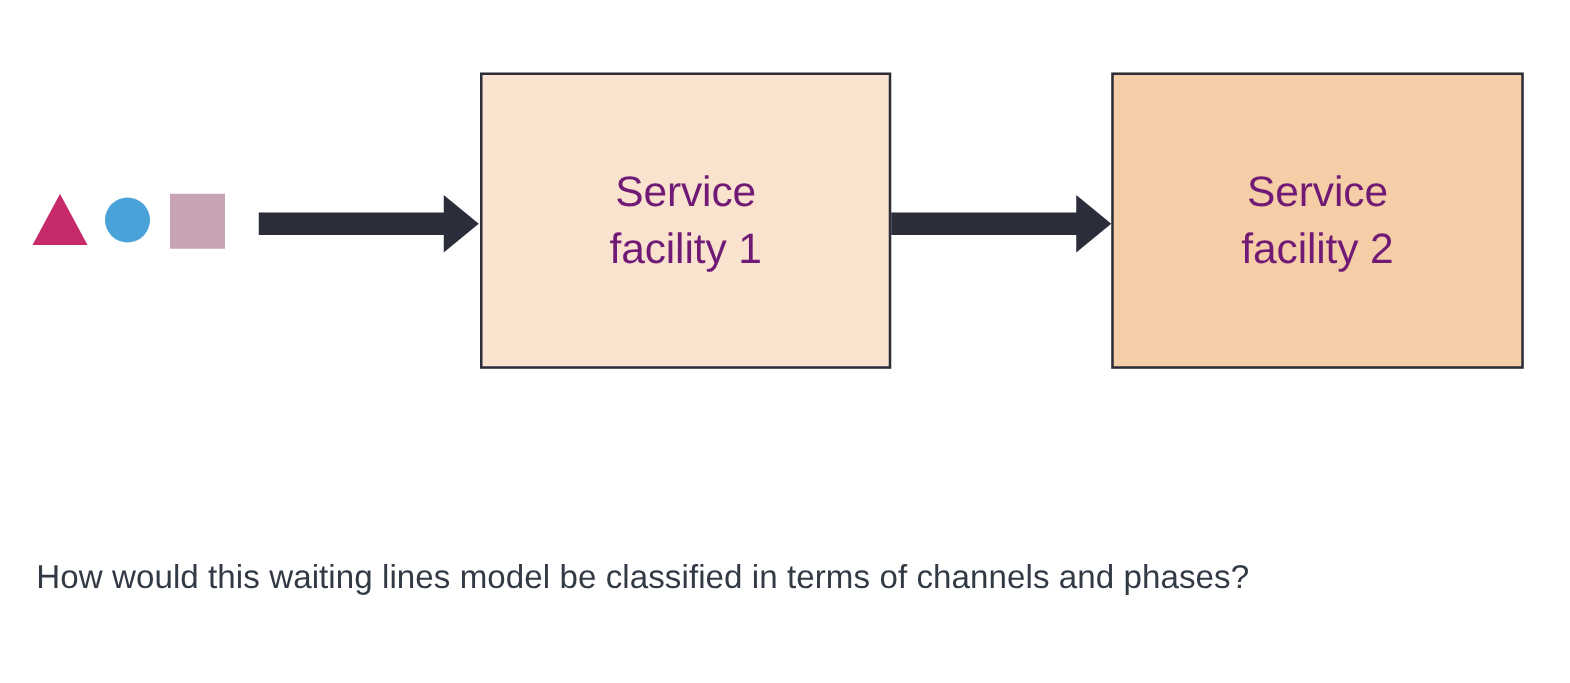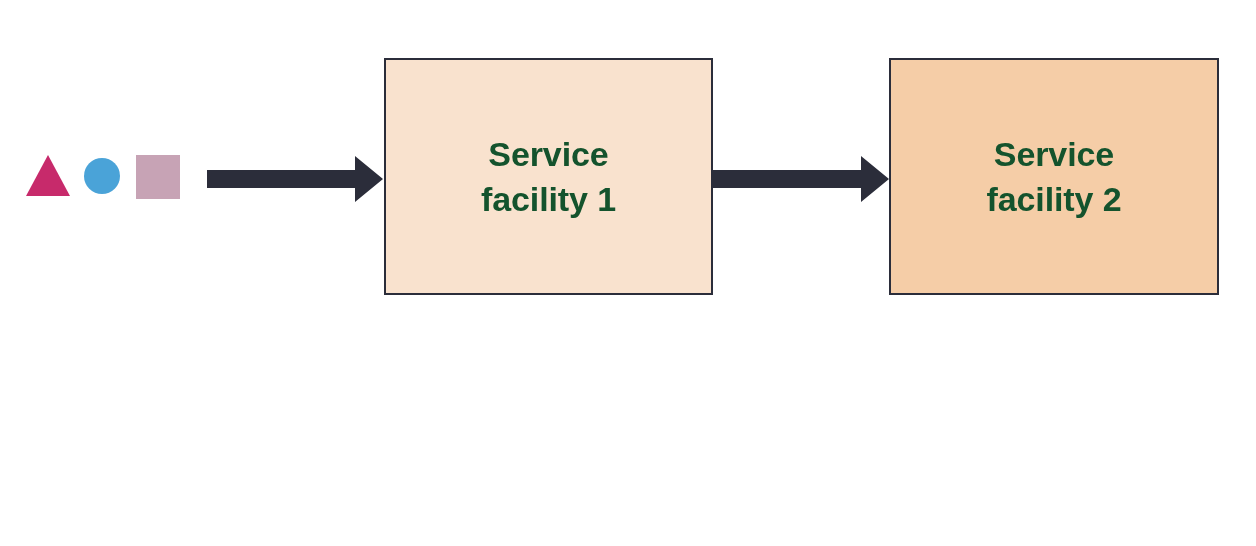--- a/index.html
+++ b/index.html
@@ -95,24 +95,24 @@
     width: 329px;
     background: #F9E2CE;
   }
   #facility-2 {
     left: 889px;
     width: 330px;
     background: #F5CDA7;
   }
   .facility-label {
     font-family: "Liberation Sans", sans-serif;
-    font-weight: bold;
+    font-weight: normal;
     font-size: 34px;
     line-height: 1.32;
-    color: #14532d;
+    color: #701a75;
     white-space: pre-line;
     letter-spacing: -0.1px;
   }
 
   
   #caption {
     position: absolute;
     left: 29px;
     top: 446px;
     width: 1200px;
@@ -150,14 +150,15 @@
     <svg width="180" height="48" viewBox="0 0 180 48" xmlns="http://www.w3.org/2000/svg">
       <path d="M2,15 L150,15 L150,1 L178,24 L150,47 L150,33 L2,33 Z" fill="#2B2D3A"></path>
     </svg>
   </div>
 
   <div class="facility-box" id="facility-2">
     <span class="facility-label">Service
 facility 2</span>
   </div>
 
+  <div id="caption">How would this waiting lines model be classified in terms of channels and phases?</div>
 
 </div>
 
 </body></html>

